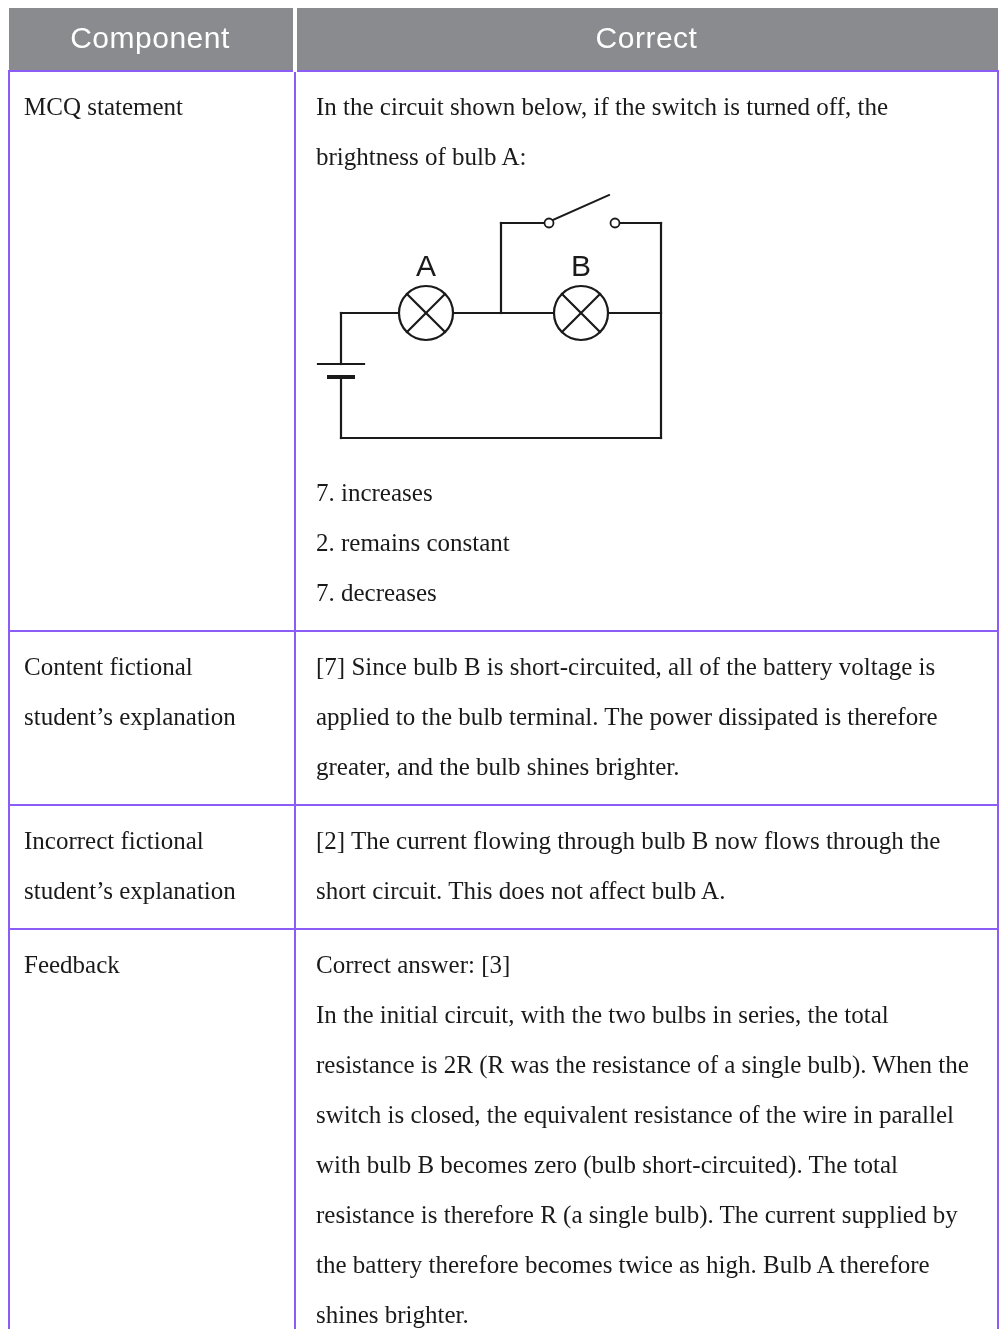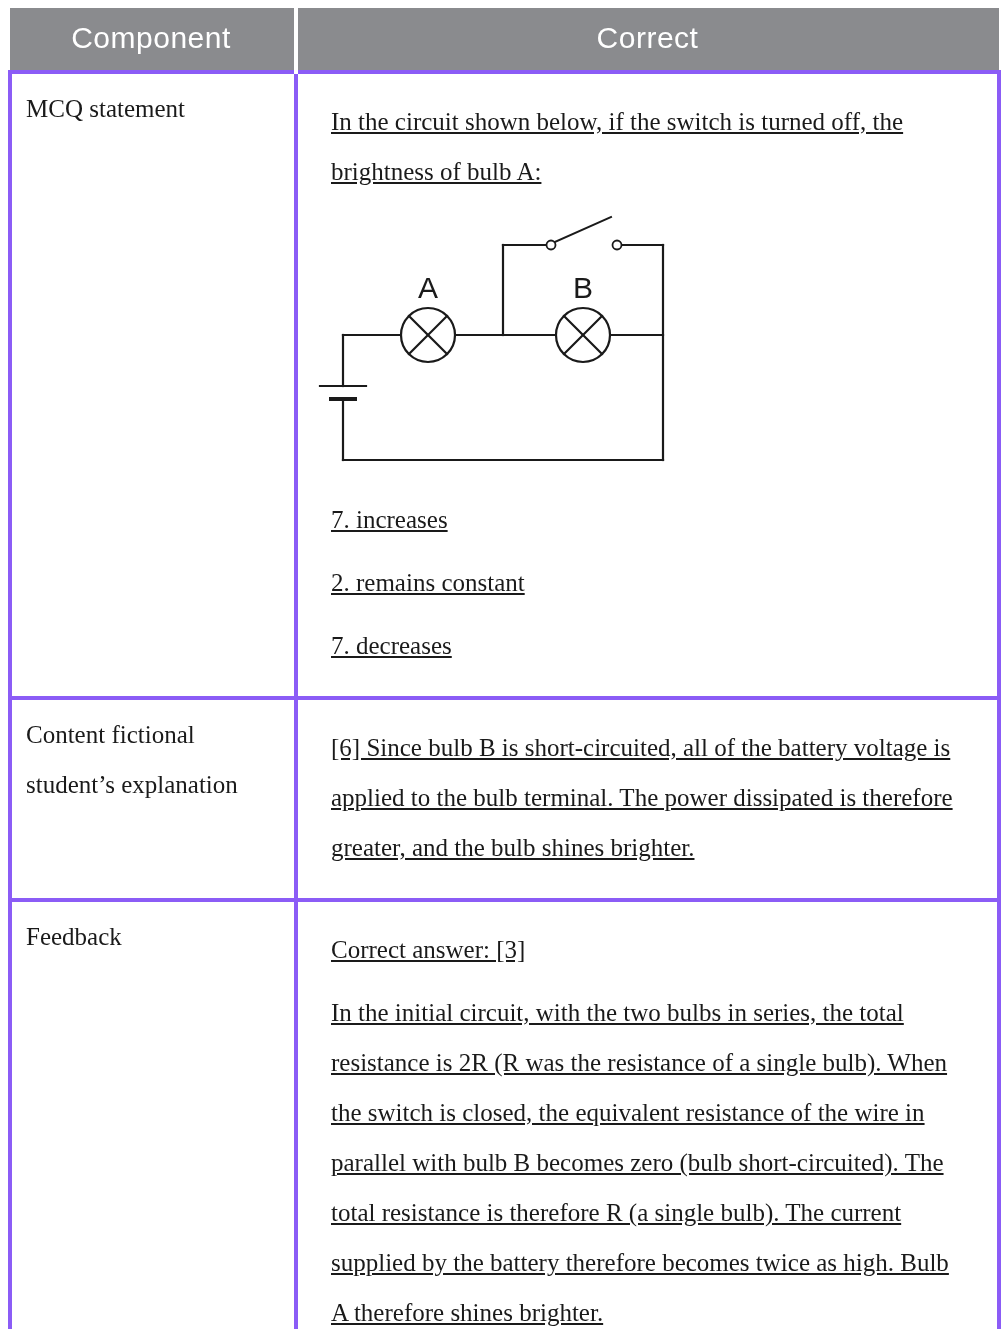--- a/index.html
+++ b/index.html
@@ -36,33 +36,32 @@
     text-align: center;
     vertical-align: middle;
     padding: 13px 18px 15px 16px;
     border: none;
   }
   thead th.th-component {
     border-right: 4px solid #ffffff;
   }
 
   tbody td {
-    border: 4px solid #8b5cf6;
+    border: 2px solid #8b5cf6;
     vertical-align: top;
     font-size: 25px;
     line-height: 50px;
     padding: 10px 18px 12px 14px;
   }
   tbody td.content-cell {
     padding-left: 20px;
     padding-right: 20px;
   }
   tbody p {
-    margin: 13px;
-    text-decoration: underline;
+    margin: 0;
   }
   .circuit-wrap {
     margin: 6px 0 8px 0;
   }
   .circuit-wrap svg {
     display: block;
   }
 </style>
 </head>
 <body>
@@ -128,24 +127,30 @@
 
           <p>7. increases</p>
           <p>2. remains constant</p>
           <p>7. decreases</p>
         </td>
       </tr>
 
       <tr>
         <td class="label-cell">Content fictional student’s explanation</td>
         <td class="content-cell">
-          <p>[6] Since bulb B is short-circuited, all of the battery voltage is applied to the bulb terminal. The power dissipated is therefore greater, and the bulb shines brighter.</p>
+          <p>[7] Since bulb B is short-circuited, all of the battery voltage is applied to the bulb terminal. The power dissipated is therefore greater, and the bulb shines brighter.</p>
         </td>
       </tr>
 
+      <tr>
+        <td class="label-cell">Incorrect fictional student’s explanation</td>
+        <td class="content-cell">
+          <p>[2] The current flowing through bulb B now flows through the short circuit. This does not affect bulb A.</p>
+        </td>
+      </tr>
 
       <tr>
         <td class="label-cell">Feedback</td>
         <td class="content-cell">
           <p>Correct answer: [3]</p>
           <p>In the initial circuit, with the two bulbs in series, the total resistance is 2R (R was the resistance of a single bulb). When the switch is closed, the equivalent resistance of the wire in parallel with bulb B becomes zero (bulb short-circuited). The total resistance is therefore R (a single bulb). The current supplied by the battery therefore becomes twice as high. Bulb A therefore shines brighter.</p>
         </td>
       </tr>
 
     </tbody>

